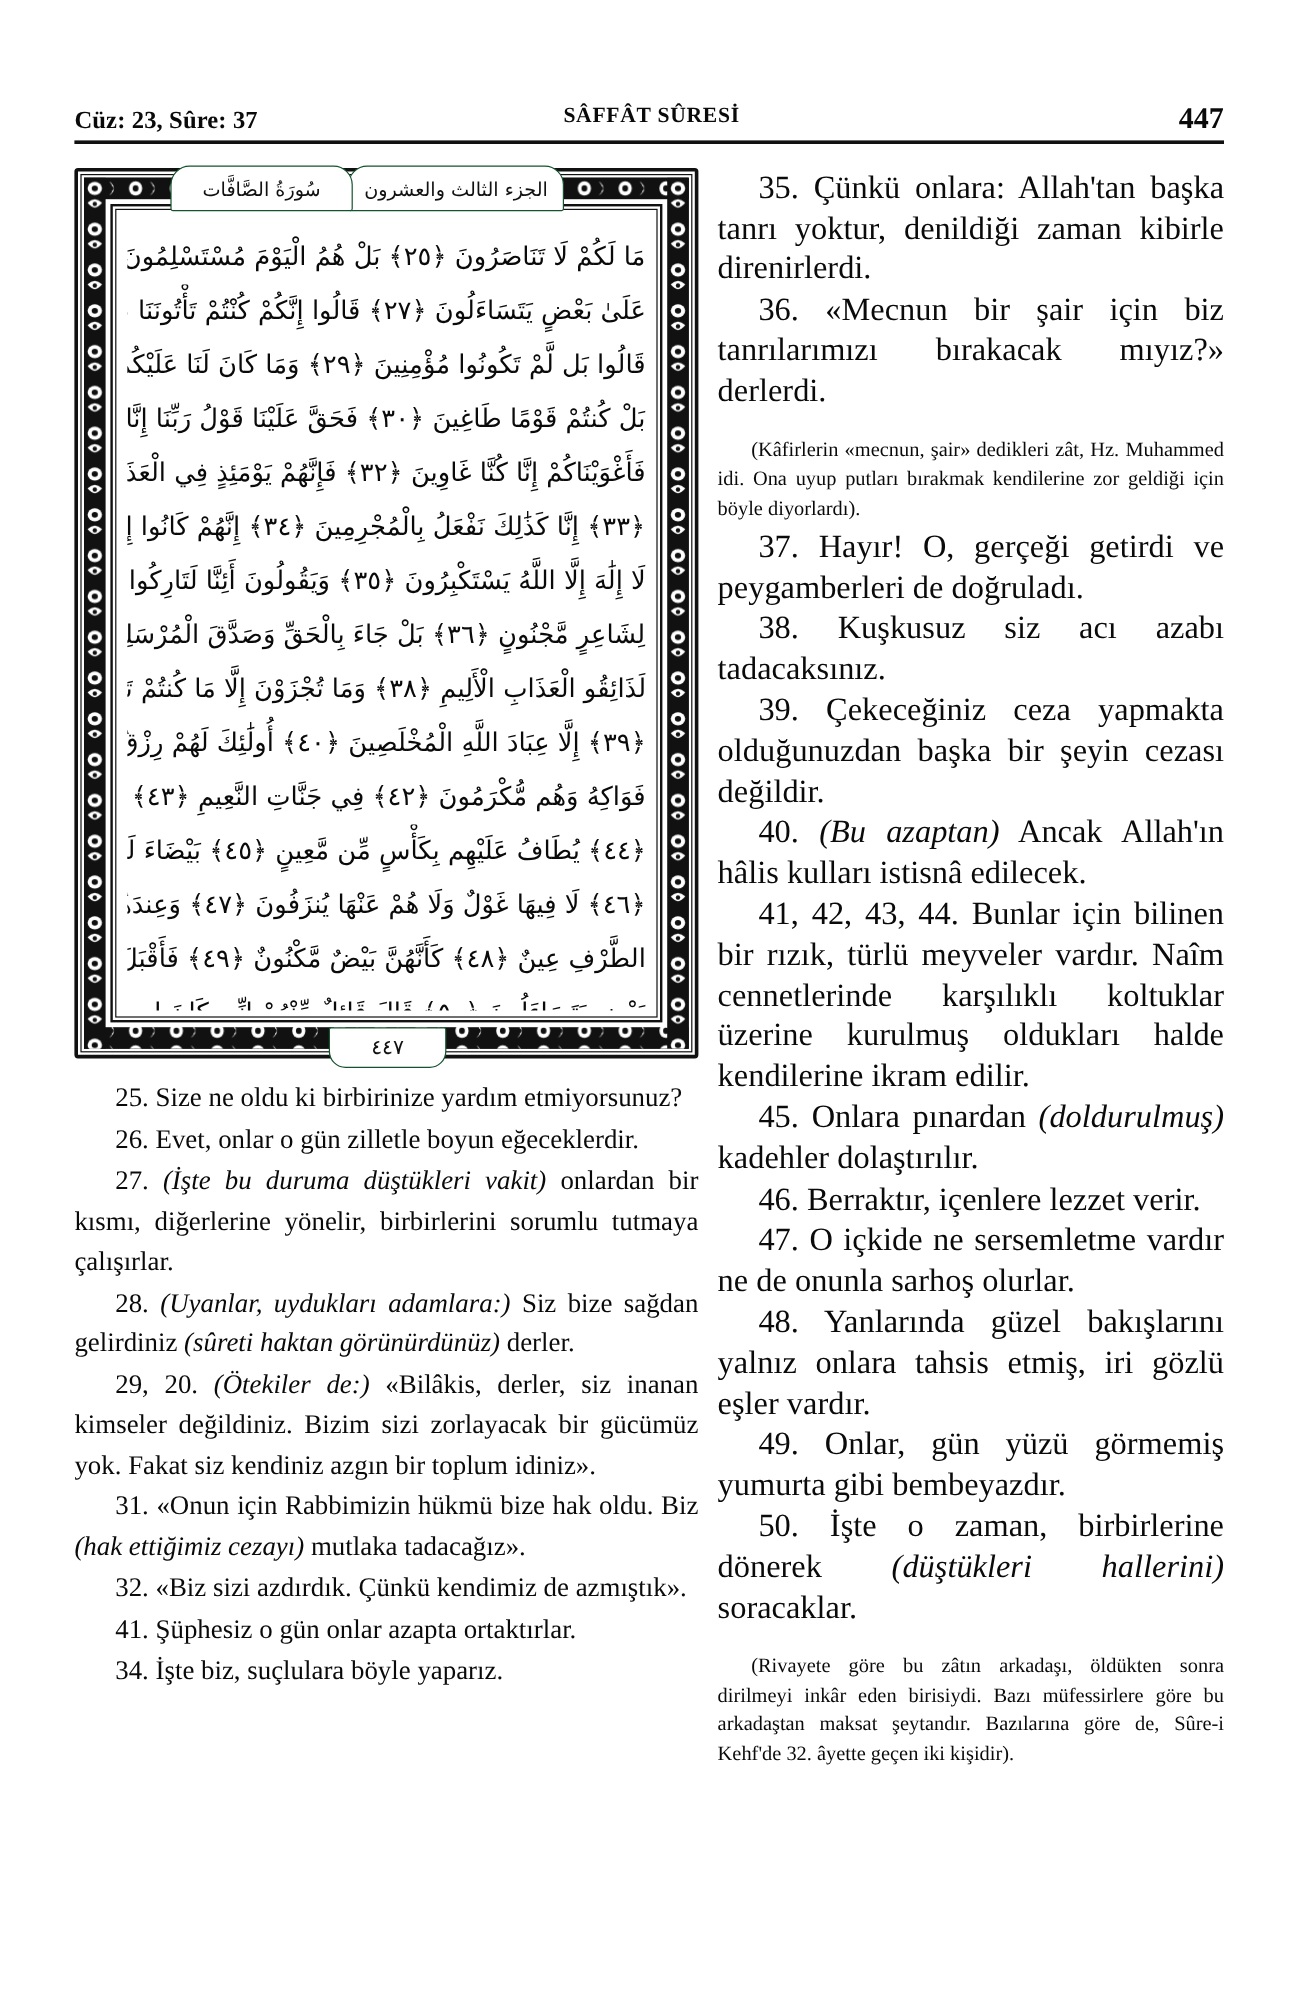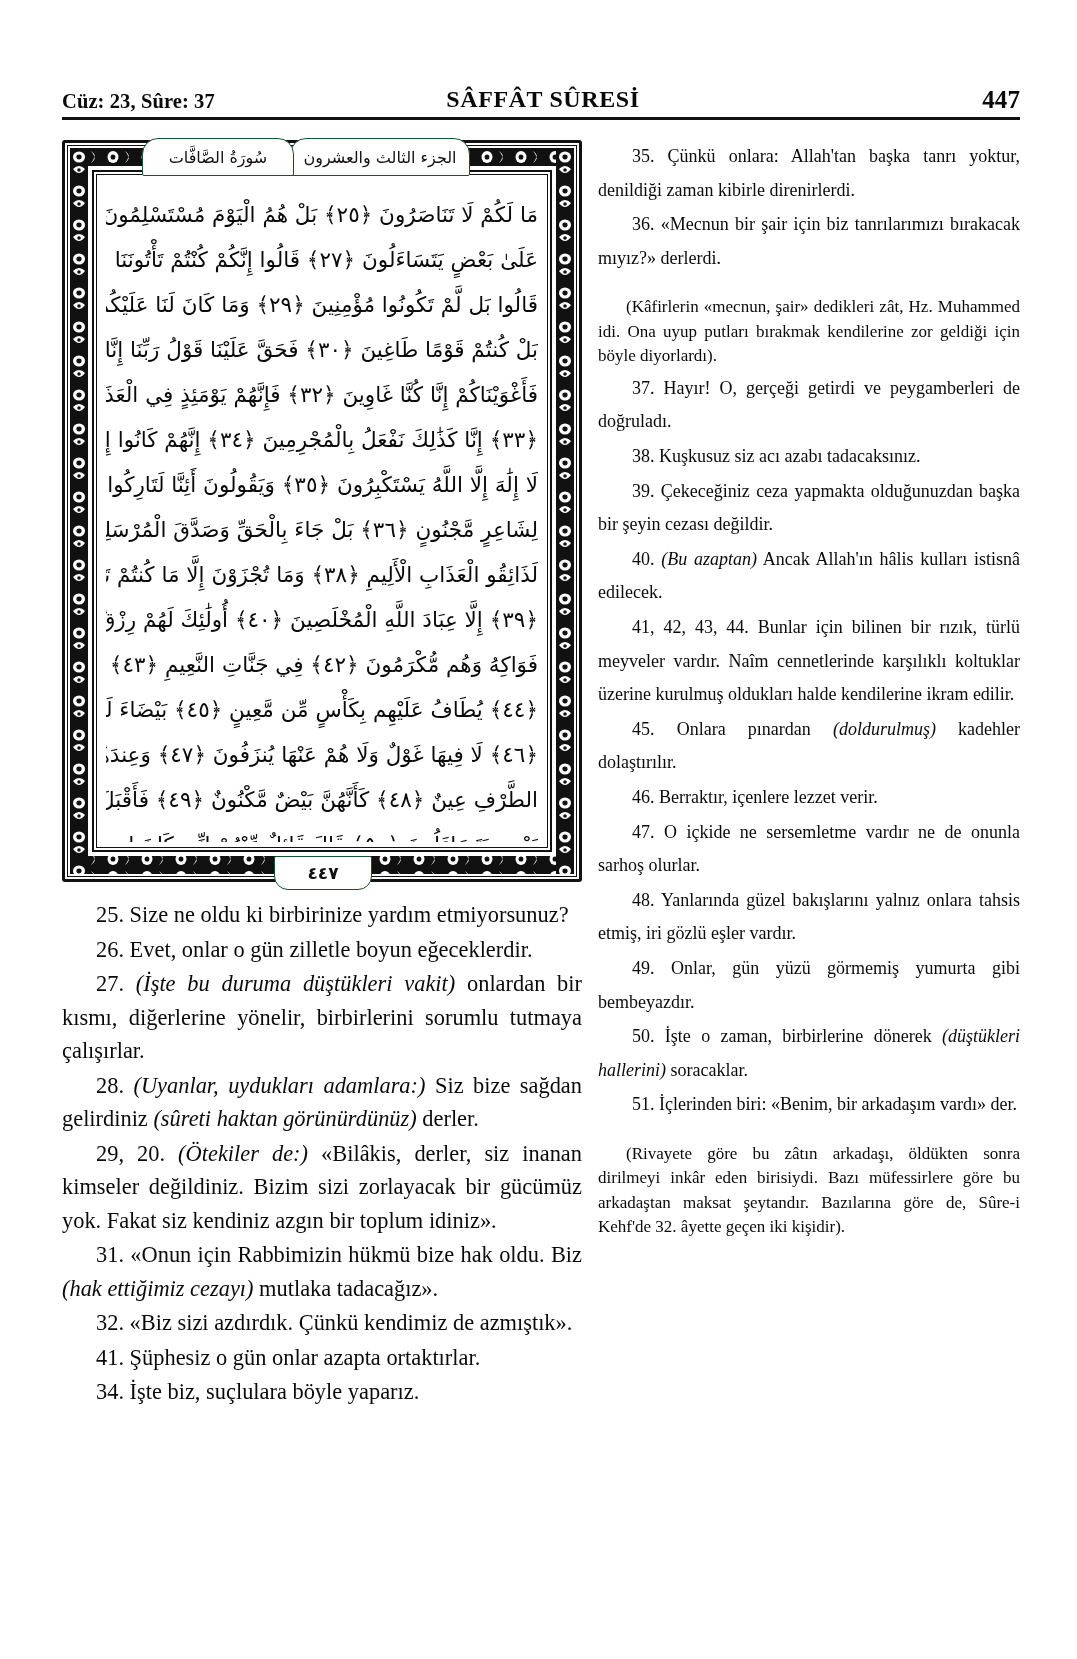--- a/index.html
+++ b/index.html
@@ -30,21 +30,21 @@
     justify-content: flex-end;
     font-weight: bold;
     font-size: 20.5px;
     letter-spacing: 0.1px;
   }
   .runhead .rh-left { white-space: nowrap; }
   .runhead .rh-center {
     position: absolute;
     left: 4px; right: 0;
     text-align: center;
-    font-size: 24px;
+    font-size: 18px;
     letter-spacing: 0.6px;
   }
   .runhead .rh-right { white-space: nowrap; margin-left: auto; font-size: 25px;}
   .rule {
     position: absolute;
     left: 62px;
     top: 117px;
     width: 958px;
     height: 3px;
     background: #111;
@@ -142,21 +142,21 @@
     width: 150px;
     height: 36px;
   }
   .cart-page {
     left: 212px;
     bottom: -8px;
     width: 96px;
     height: 32px;
     border-radius: 2px 2px 14px 14px;
     font-size: 17px;
-    font-weight: bold;
+    font-weight: normal;
     letter-spacing: 1px;
   }
 
   
   .ayat {
     position: absolute;
     left: 44px;
     right: 44px;
     top: 52px;
     bottom: 40px;
@@ -183,21 +183,21 @@
   p.v {
     margin: 0 0 1px 0;
     text-indent: 34px;
     font-size: 22.4px;
     line-height: 33.5px;
     text-align: justify;
     text-align-last: left;
     hyphens: none;
   }
   .col-right p.v {
-    font-size: 18px;
+    font-size: 27px;
     line-height: 33.6px;
   }
   p.note {
     margin: 20px 0 3px 0;
     text-indent: 28px;
     font-size: 17px;
     line-height: 24.5px;
     text-align: justify;
     text-align-last: left;
   }
@@ -295,18 +295,17 @@
         <p class="v"><span class="vnum">38. </span><span>Kuşkusuz siz acı azabı tadacaksınız.</span></p>
         <p class="v"><span class="vnum">39. </span><span>Çekeceğiniz ceza yapmakta olduğunuzdan başka bir şeyin cezası değildir.</span></p>
         <p class="v"><span class="vnum">40. </span><i>(Bu azaptan)</i><span> Ancak Allah'ın hâlis kulları istisnâ edilecek.</span></p>
         <p class="v"><span class="vnum">41, 42, 43, 44. </span><span>Bunlar için bilinen bir rızık, türlü meyveler vardır. Naîm cennetlerinde karşılıklı koltuklar üzerine kurulmuş oldukları halde kendilerine ikram edilir.</span></p>
         <p class="v"><span class="vnum">45. </span><span>Onlara pınardan </span><i>(doldurulmuş)</i><span> kadehler dolaştırılır.</span></p>
         <p class="v"><span class="vnum">46. </span><span>Berraktır, içenlere lezzet verir.</span></p>
         <p class="v"><span class="vnum">47. </span><span>O içkide ne sersemletme vardır ne de onunla sarhoş olurlar.</span></p>
         <p class="v"><span class="vnum">48. </span><span>Yanlarında güzel bakışlarını yalnız onlara tahsis etmiş, iri gözlü eşler vardır.</span></p>
         <p class="v"><span class="vnum">49. </span><span>Onlar, gün yüzü görmemiş yumurta gibi bembeyazdır.</span></p>
         <p class="v"><span class="vnum">50. </span><span>İşte o zaman, birbirlerine dönerek </span><i>(düştükleri hallerini)</i><span> soracaklar.</span></p>
-        <p class="v"><span class="vnum">51. </span><span>İçlerinden biri: «Benim, bir arkadaşım vardı» der.</span></p>
         <p class="note">(Rivayete göre bu zâtın arkadaşı, öldükten sonra dirilmeyi inkâr eden birisiydi. Bazı müfessirlere göre bu arkadaştan maksat şeytandır. Bazılarına göre de, Sûre-i Kehf'de 32. âyette geçen iki kişidir).</p>
       </div>
 
   </div>
 </div>
 
 </body></html>

